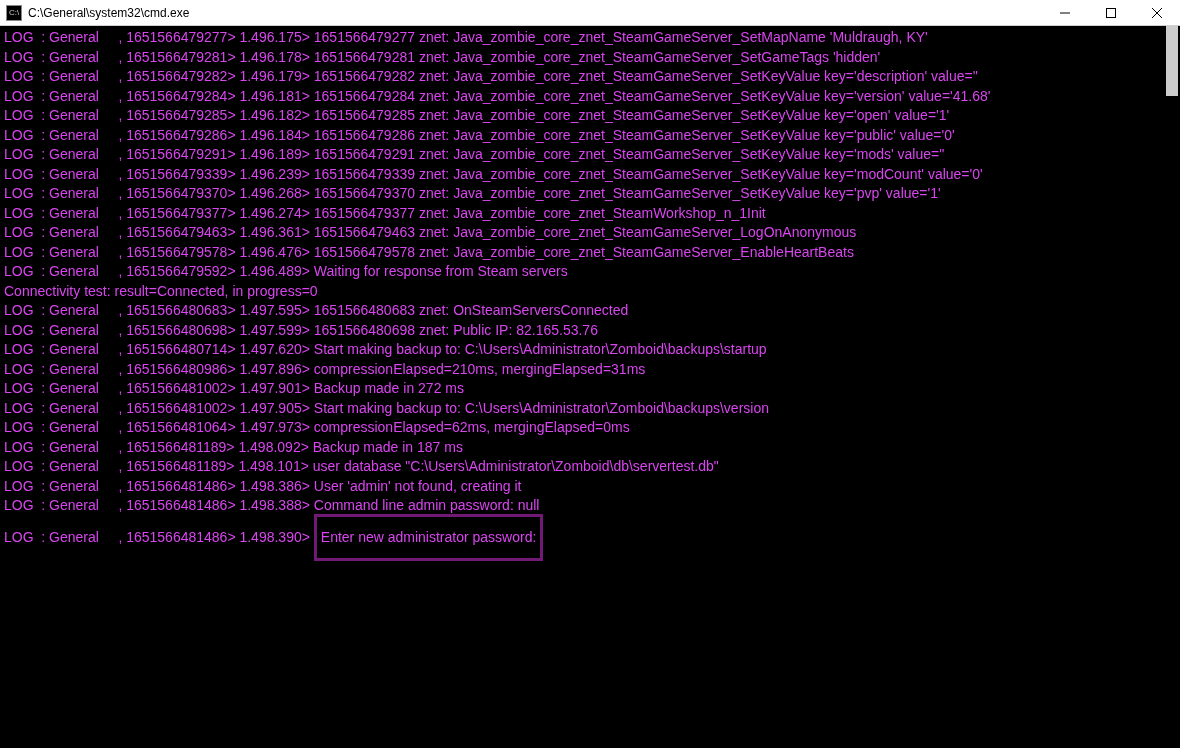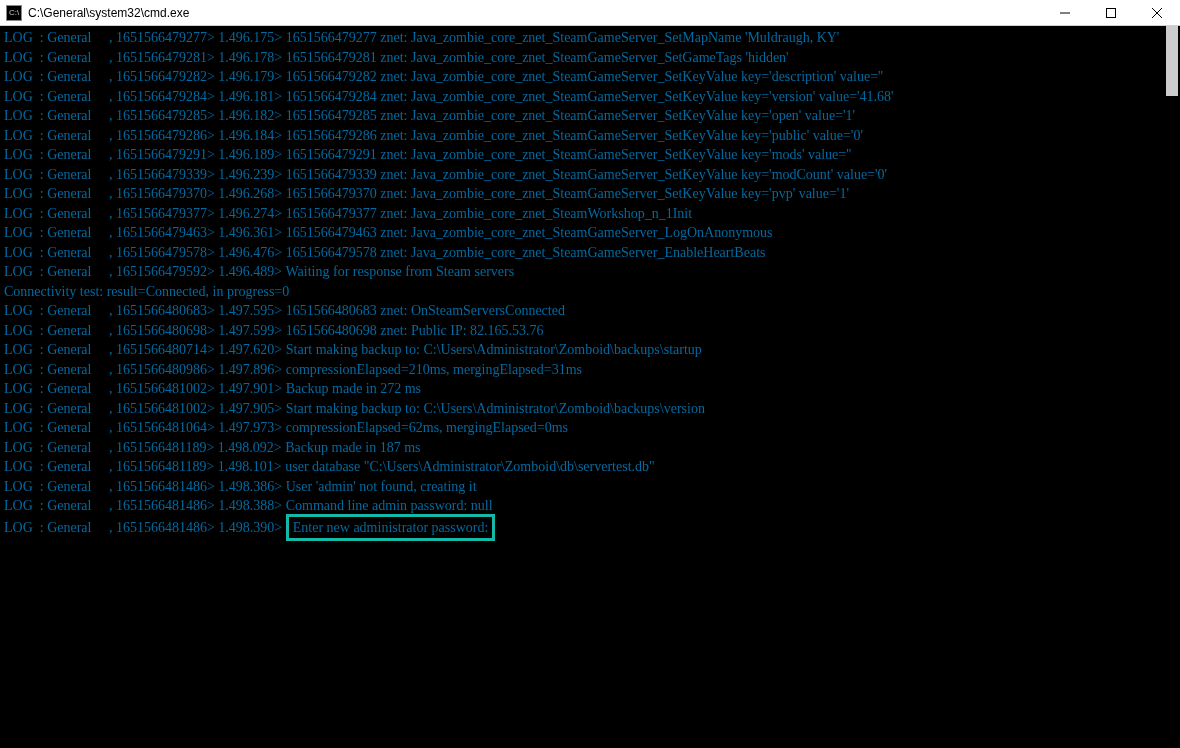--- a/index.html
+++ b/index.html
@@ -47,46 +47,46 @@
     color: #000;
   }
   .console-wrap {
     position: absolute;
     top: 26px; left:0; right:0; bottom:0;
     background: #000;
     display: flex;
   }
   .console {
     flex: 1;
-    color: #0369a1;
+    color: #d946ef;
     background: #000;
     padding: 2px 4px;
     white-space: pre-wrap;
     word-break: break-all;
     line-height: 19.5px;
-    font-family: Liberation Serif, serif;
+    font-family: Liberation Sans, sans-serif;
     font-size: 14px;
     overflow: hidden;
   }
   .scrollbar {
     width: 16px;
     background: #000;
     position: relative;
   }
   .scroll-thumb {
     position: absolute;
     top: 0;
     left: 2px;
     width: 12px;
     height: 70px;
     background: #ccc;
   }
   .highlight {
-    border: 3px solid #14b8a6;
-    padding: 1px 4px;
+    border: 3px solid #701a75;
+    padding: 11px 4px;
     display: inline-block;
     margin-top:-2px;
     margin-bottom:-2px;
   }
 </style>
 </head>
 <body>
 
 <div class="titlebar">
   <div class="icon">

